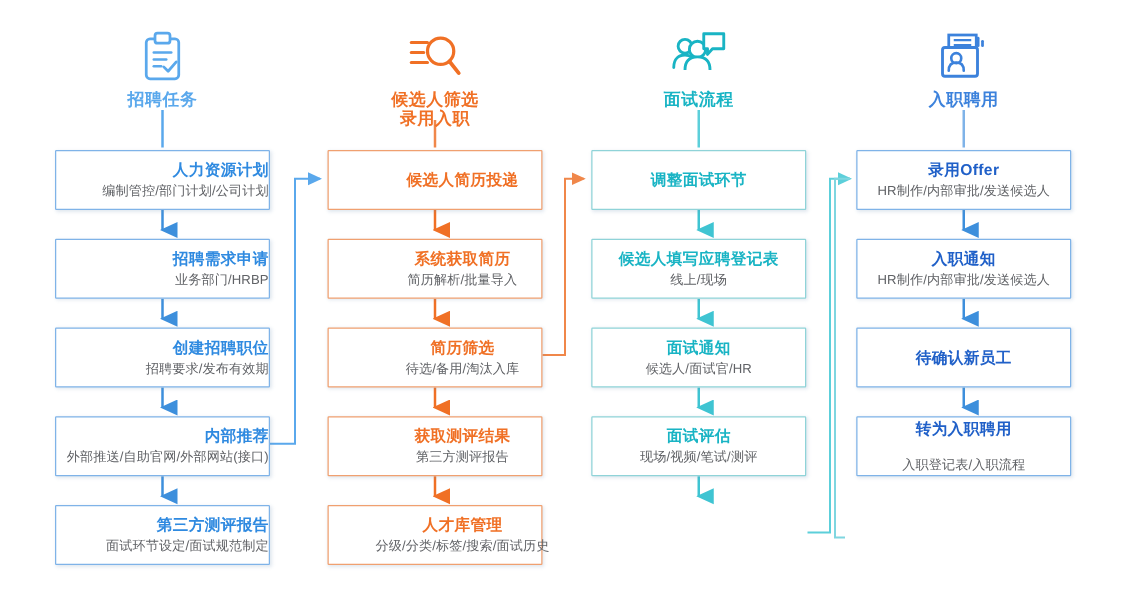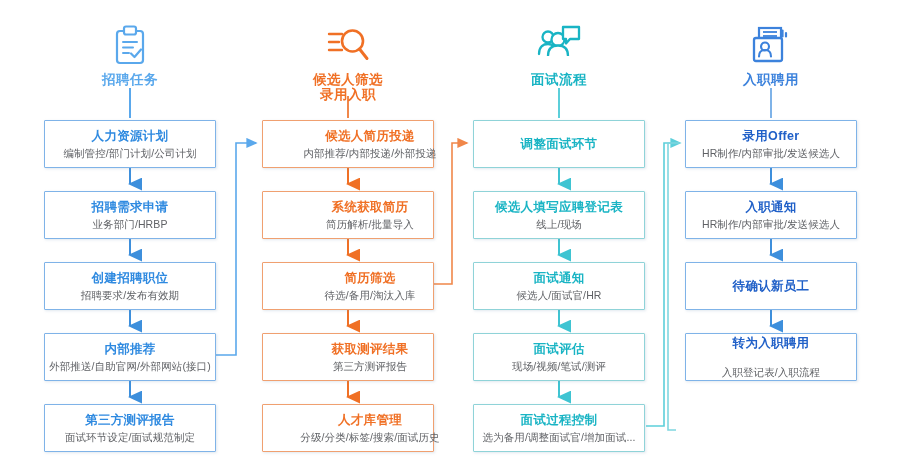--- a/index.html
+++ b/index.html
@@ -73,21 +73,21 @@
     font-size: 10.5px;
     color: #606266;
     line-height: 14px;
     margin-top: 2px;
     white-space: nowrap;
     letter-spacing: .1px;
   }
   .node.solo .t { margin: 0; }
 
   
-  .c-blue          { border-color: #7fb3e8; }
+  .c-blue          { border-color: #7fb3e8; align-items: flex-end; }
   .c-blue  .t      { color: #2f8ae0; }
   .c-orange        { border-color: #f0a070; padding-left: 44px; }
   .c-orange .t     { color: #f07025; }
   .c-teal          { border-color: #8fd3d8; }
   .c-teal  .t      { color: #19b4c4; }
   .c-navy          { border-color: #7fb3e8; }
   .c-navy  .t      { color: #2060c8; }
 
   .h-blue   { color: #5aa8ec; }
   .h-orange { color: #f07025; }
@@ -232,21 +232,20 @@
     <div class="t">内部推荐</div>
     <div class="s">外部推送/自助官网/外部网站(接口)</div>
   </div>
   <div class="node c-blue" style="left:44px; top:404px;">
     <div class="t">第三方测评报告</div>
     <div class="s">面试环节设定/面试规范制定</div>
   </div>
 
   <div class="node c-orange" style="left:262px; top:120px;">
     <div class="t">候选人简历投递</div>
-    <div class="s">内部推荐/内部投递/外部投递</div>
   </div>
   <div class="node c-orange" style="left:262px; top:191px;">
     <div class="t">系统获取简历</div>
     <div class="s">简历解析/批量导入</div>
   </div>
   <div class="node c-orange" style="left:262px; top:262px;">
     <div class="t">简历筛选</div>
     <div class="s">待选/备用/淘汰入库</div>
   </div>
   <div class="node c-orange" style="left:262px; top:333px;">
@@ -266,24 +265,20 @@
     <div class="s">线上/现场</div>
   </div>
   <div class="node c-teal" style="left:473px; top:262px;">
     <div class="t">面试通知</div>
     <div class="s">候选人/面试官/HR</div>
   </div>
   <div class="node c-teal" style="left:473px; top:333px;">
     <div class="t">面试评估</div>
     <div class="s">现场/视频/笔试/测评</div>
   </div>
-  <div class="node c-teal" style="left:473px; top:404px;">
-    <div class="t">面试过程控制</div>
-    <div class="s">选为备用/调整面试官/增加面试...</div>
-  </div>
 
   <div class="node c-navy" style="left:685px; top:120px;">
     <div class="t">录用Offer</div>
     <div class="s">HR制作/内部审批/发送候选人</div>
   </div>
   <div class="node c-navy" style="left:685px; top:191px;">
     <div class="t">入职通知</div>
     <div class="s">HR制作/内部审批/发送候选人</div>
   </div>
   <div class="node c-navy solo" style="left:685px; top:262px;">

